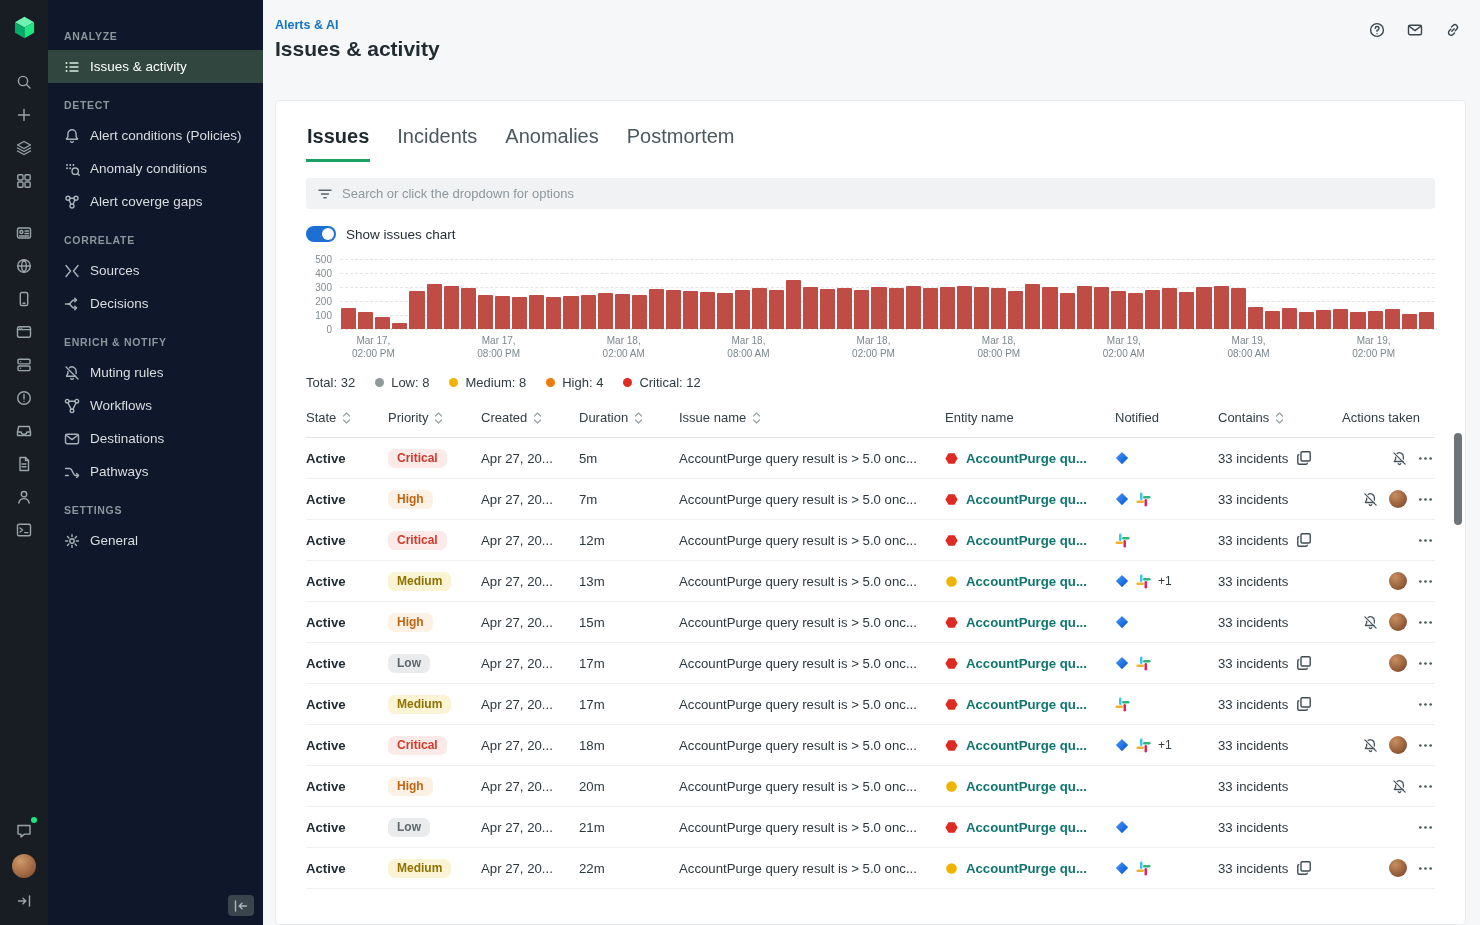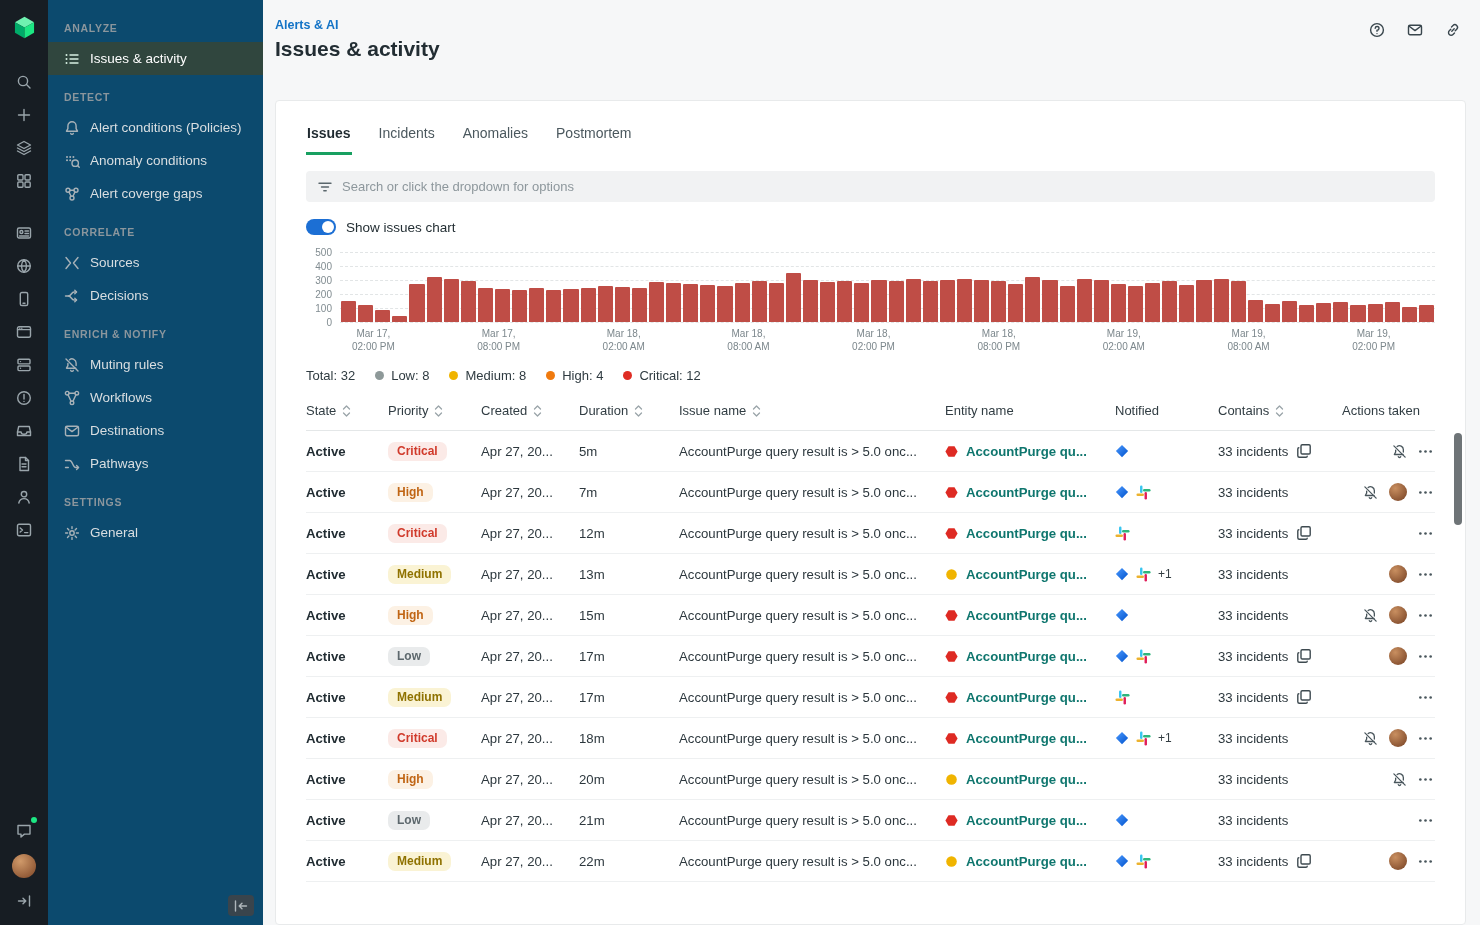--- a/index.html
+++ b/index.html
@@ -12,41 +12,41 @@
   .rail-logo { width:30px; height:30px; margin-bottom:26px; display:flex; align-items:center; justify-content:center; cursor:pointer; }
   .rail-items { display:flex; flex-direction:column; align-items:center; gap:5px; }
   .rail-gap { height:14px; }
   .rail-btn { width:28px; height:28px; border-radius:4px; display:flex; align-items:center; justify-content:center; color:#9aa5ab; cursor:pointer; }
   .rail-bottom { margin-top:auto; display:flex; flex-direction:column; align-items:center; gap:9px; }
   .notif-dot { position:absolute; top:0; right:1px; width:6px; height:6px; border-radius:50%; background:#1ce783; }
   .avatar { width:24px; height:24px; border-radius:50%; cursor:pointer;
             background:radial-gradient(circle at 35% 30%, #d09a6a, #7d4526); }
 
   
-  .sidebar { width:215px; min-width:215px; background:#0c4a6e; padding-top:6px; position:relative; }
+  .sidebar { width:215px; min-width:215px; background:#0f172a; padding-top:14px; position:relative; }
   .section-label { padding:16px 16px 8px; font-size:10.5px; font-weight:700; letter-spacing:.7px; color:#8b969d; }
   .side-item { height:33px; display:flex; align-items:center; gap:10px; padding:0 16px; font-size:13.5px; color:#d9dee1; cursor:pointer; white-space:nowrap; }
   .side-item .icon { color:#a8b2b8; }
   .side-item.active { background:#30463e; color:#ffffff; }
   .side-item.active .icon { color:#d6efe2; }
   .sidebar-collapse { position:absolute; right:9px; bottom:9px; width:26px; height:21px; border:none; border-radius:4px; background:#39444c; color:#aeb6bb; display:flex; align-items:center; justify-content:center; cursor:pointer; }
 
   
   .main { flex:1; display:flex; flex-direction:column; min-width:0; }
   .page-header { height:100px; padding:15px 16px 0 12px; display:flex; justify-content:space-between; align-items:flex-start; }
   .breadcrumb { color:#1373c6; font-size:12.5px; font-weight:600; text-decoration:none; cursor:pointer; display:inline-block; }
   .page-title { font-size:21px; font-weight:700; color:#222d33; margin-top:4px; }
   .header-icons { display:flex; gap:16px; padding-top:4px; }
   .hicon { background:none; border:none; color:#39464d; cursor:pointer; width:22px; height:22px; display:flex; align-items:center; justify-content:center; }
 
   .card { flex:1; min-height:0; margin:0 14px 0 12px; background:#ffffff; border:1px solid #e8eaeb; border-radius:4px; padding:20px 30px 0; position:relative; overflow:hidden; }
 
   
   .tabs { display:flex; gap:26px; }
-  .tab { font-size:14px; color:#4b585e; padding:4px 1px 11px; border-bottom:3px solid transparent; cursor:pointer; }
+  .tab { font-size:20px; color:#4b585e; padding:4px 1px 11px; border-bottom:3px solid transparent; cursor:pointer; }
   .tab.active { color:#1f2a30; font-weight:600; border-bottom-color:#18a061; }
 
   
   .search-bar { margin-top:16px; height:31px; background:#f1f2f3; border-radius:4px; display:flex; align-items:center; gap:9px; padding:0 11px; }
   .search-bar .icon { color:#5a666c; }
   .search-bar input { flex:1; border:none; background:transparent; outline:none; font-size:13px; color:#333; font-family:"Liberation Sans", sans-serif; }
   .search-bar input::placeholder { color:#8d979c; }
 
   
   .toggle-row { margin-top:17px; display:flex; align-items:center; }

